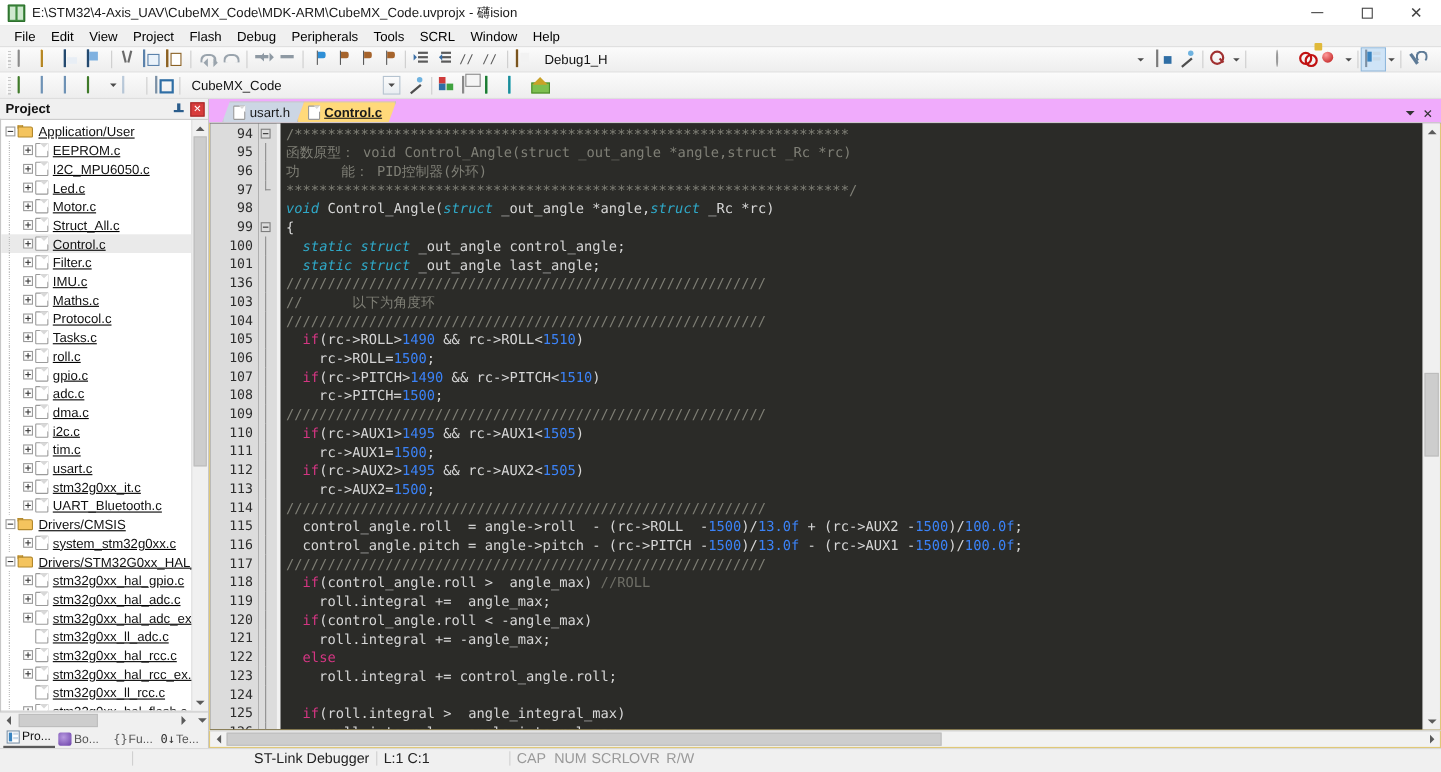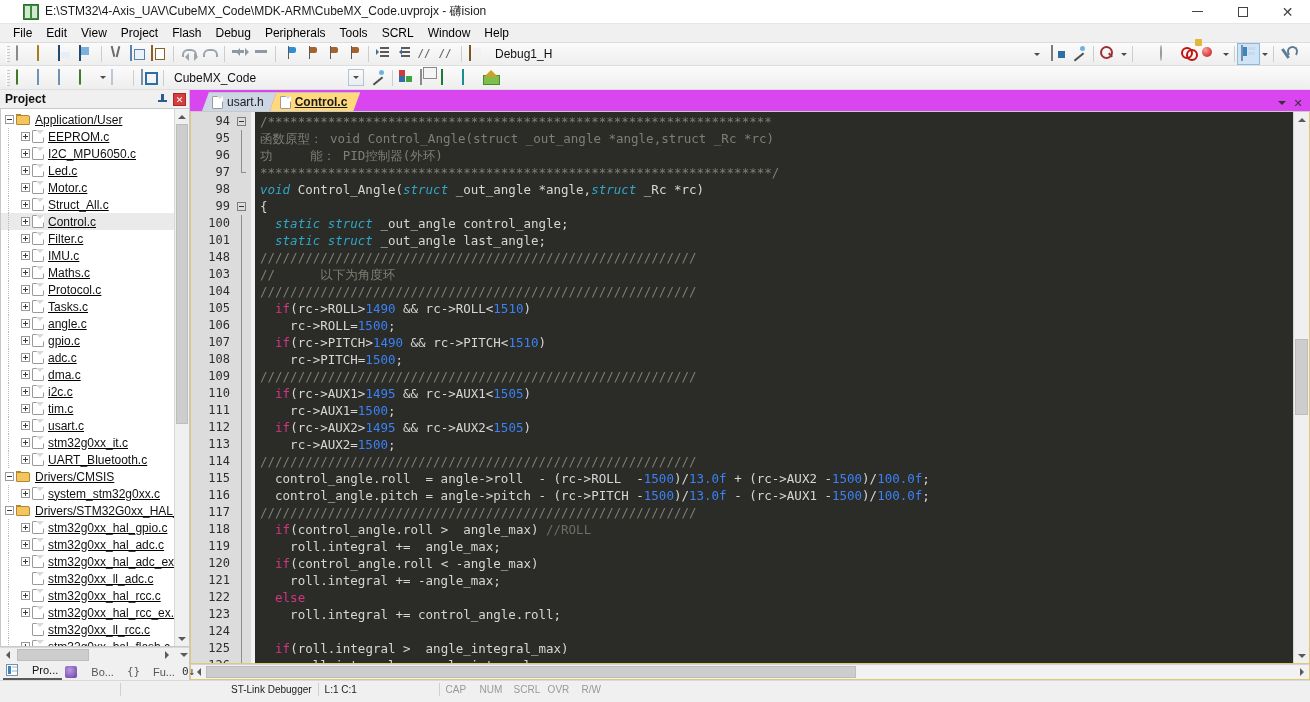--- a/index.html
+++ b/index.html
@@ -9,21 +9,21 @@
     font-size: 12px;
     background:#f0f0f0;
     color:#000;
     -webkit-font-smoothing: antialiased;
   }
   .app { width:1310px; height:702px; display:flex; flex-direction:column; background:#f0f0f0; }
 
   
   .titlebar {
     height:24px; background:#ffffff; display:flex; align-items:center;
-    border-bottom:1px solid #e6e6e6; flex:none;padding-left:16px;
+    border-bottom:1px solid #e6e6e6; flex:none;
   }
   .titlebar .tb-icon {
     width:16px; height:16px; margin:0 6px 0 7px; flex:none;
     background:#3f8a3f; border-radius:1px; position:relative;
     box-shadow: inset 0 0 0 1px #2e6e2e;
   }
   .titlebar .tb-icon::before{
     content:""; position:absolute; left:2px; top:2px; width:5px; height:12px; background:#cfe8cf;
   }
   .titlebar .tb-icon::after{
@@ -176,34 +176,34 @@
   .vsthumb { position:absolute; left:1px; right:1px; background:#cdcdcd; border:1px solid #bdbdbd;}
   .hscroll { height:15px; display:flex; background:#f0f0f0; border-top:1px solid #d8d8d8; flex:none;}
   .hsbtn { width:15px; display:flex; align-items:center; justify-content:center;}
   .hsbtn i { border:4px solid transparent; display:block;}
   .hsl i { border-right-color:#5a5a5a; margin-right:4px;}
   .hsr i { border-left-color:#5a5a5a; margin-left:4px;}
   .hstrack { flex:1; position:relative; }
   .hsthumb { position:absolute; top:1px; bottom:1px; background:#cdcdcd; border:1px solid #bdbdbd;}
 
   .projtabs { height:18px; display:flex; align-items:flex-end; background:#f0f0f0; flex:none; padding-left:3px;}
-  .ptab { display:flex; align-items:center; gap:14px; padding:1px 4px 2px 3px; font-size:11px; color:#555;}
+  .ptab { display:flex; align-items:center; gap:2px; padding:1px 4px 2px 3px; font-size:11px; color:#555;}
   .ptab.active { color:#111; border-bottom:2px solid #5a5a5a; }
   .ptab .pti { width:12px;height:12px;flex:none;}
   .pti-proj{background:#fdfdfd;border:1px solid #7b90a5;position:relative;}
   .pti-proj::before{content:"";position:absolute;left:1px;top:1px;width:3px;height:8px;background:#3a84c0;}
   .pti-proj::after{content:"";position:absolute;left:5px;top:1px;width:5px;height:2px;background:#c9d9e8;box-shadow:0 4px 0 #c9d9e8;}
   .pti-book{background:radial-gradient(circle at 40% 35%,#b89ae0,#6a3fa8);border-radius:2px;}
   .pti-fn{font-family:"DejaVu Sans Mono",monospace;font-size:11px;color:#5a5a5a;line-height:12px;}
   .pti-tpl{font-family:"DejaVu Sans Mono",monospace;font-size:11px;color:#333;line-height:12px;position:relative;}
   .ptab-sep{width:1px;height:12px;background:#cfcfcf;margin:0 3px 2px 3px;}
 
   
   .editor { flex:1; display:flex; flex-direction:column; min-width:0; background:#f0f0f0; }
-  .doctabs { height:22px; display:flex; align-items:flex-end; background:#d946ef; flex:none; position:relative;
+  .doctabs { height:22px; display:flex; align-items:flex-end; background:#f0abfc; flex:none; position:relative;
              border-bottom:1px solid #c9c9c9;}
   .dtab { height:19px; display:flex; align-items:center; gap:4px; padding:0 12px 0 9px; font-size:12px;
           border:1px solid #c2c2c2; border-bottom:none; margin-right:-7px; position:relative;
           clip-path: polygon(7px 0, 100% 0, calc(100% - 7px) 100%, 0 100%);}
   .dtab.t1 { background:#ccd6e4; color:#1a1a1a; z-index:1;}
   .dtab.t2 { background:#ffd97a; color:#1a1a1a; z-index:2;}
   .dtab .dfi { width:11px;height:13px;background:#fff;border:1px solid #9a9a9a;position:relative;flex:none;border-radius:1px;}
   .dtab .dfi::after{content:"";position:absolute;right:-1px;top:-1px;border:3px solid transparent;border-top-color:#d8d8d8;border-right-color:#fff;}
   .dtab.t2 .dlbl { text-decoration:underline; font-weight:bold;}
   .doctabs .tabfill { flex:1; }
@@ -231,21 +231,21 @@
   .num{ color:#3b82f6; }          
   .cn { color:#d6d6d6; }          
   .cmt2{ color:#6e6e66; }
 
   .vscroll2 { width:16px; background:#f2f2f2; border-left:1px solid #d4d4d4; display:flex; flex-direction:column; flex:none;}
   .hscrollrow { height:16px; display:flex; background:#f2f2f2; border-top:1px solid #d4d4d4; flex:none;
                 border-left:1px solid #e0c878; border-right:1px solid #e0c878; border-bottom:1px solid #e0c878;}
 
   
   .statusbar { height:17px; flex:none; background:#f0f0f0; display:flex; align-items:center;
-               border-top:1px solid #d9d9d9; font-size:10px; color:#222;}
+               border-top:1px solid #d9d9d9; font-size:13px; color:#222;}
   .sb-cell { display:flex; align-items:center; height:17px; padding:0 6px; }
   .sb-div { width:1px; height:13px; background:#d0d0d0; }
   .sb-flag { width:34px; text-align:center; color:#999; }
   .bottomline { height:5px; background:#f0f0f0; flex:none;}
 </style>
 </head>
 <body>
 
 <div class="app">
 
@@ -564,21 +564,21 @@
               </span>
               <span class="tfile"></span>
               <span class="tlabel">Tasks.c</span>
             </div>
             <div class="trow lvl2">
               <div class="tguide"></div>
               <span class="texp">
                 <span class="bx plus"></span>
               </span>
               <span class="tfile"></span>
-              <span class="tlabel">angle.c</span>
+              <span class="tlabel">roll.c</span>
             </div>
             <div class="trow lvl2">
               <div class="tguide"></div>
               <span class="texp">
                 <span class="bx plus"></span>
               </span>
               <span class="tfile"></span>
               <span class="tlabel">gpio.c</span>
             </div>
             <div class="trow lvl2">
@@ -801,21 +801,21 @@
         <div class="codearea">
           <div class="gutter" id="gutter">
               <div class="gline">94</div>
               <div class="gline">95</div>
               <div class="gline">96</div>
               <div class="gline">97</div>
               <div class="gline">98</div>
               <div class="gline">99</div>
               <div class="gline">100</div>
               <div class="gline">101</div>
-              <div class="gline">148</div>
+              <div class="gline">136</div>
               <div class="gline">103</div>
               <div class="gline">104</div>
               <div class="gline">105</div>
               <div class="gline">106</div>
               <div class="gline">107</div>
               <div class="gline">108</div>
               <div class="gline">109</div>
               <div class="gline">110</div>
               <div class="gline">111</div>
               <div class="gline">112</div>

